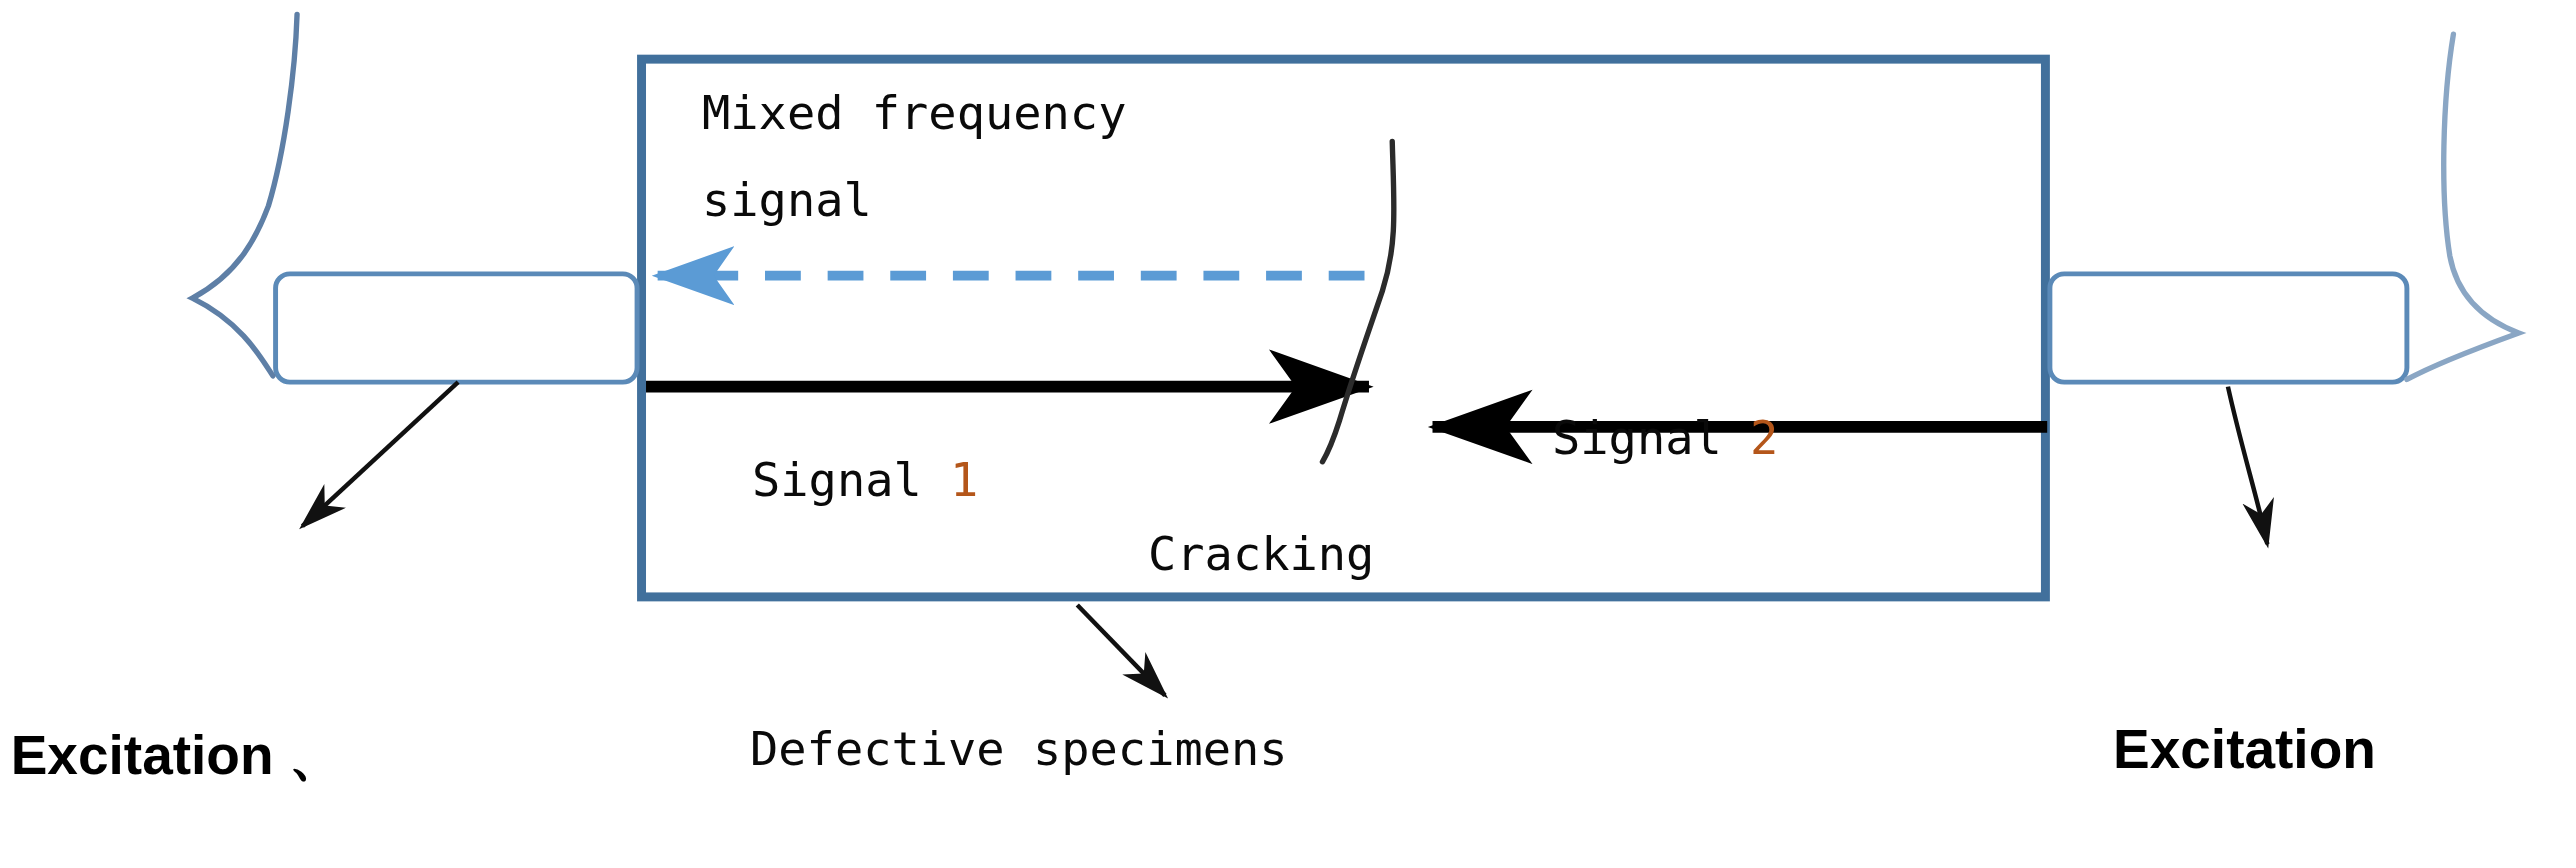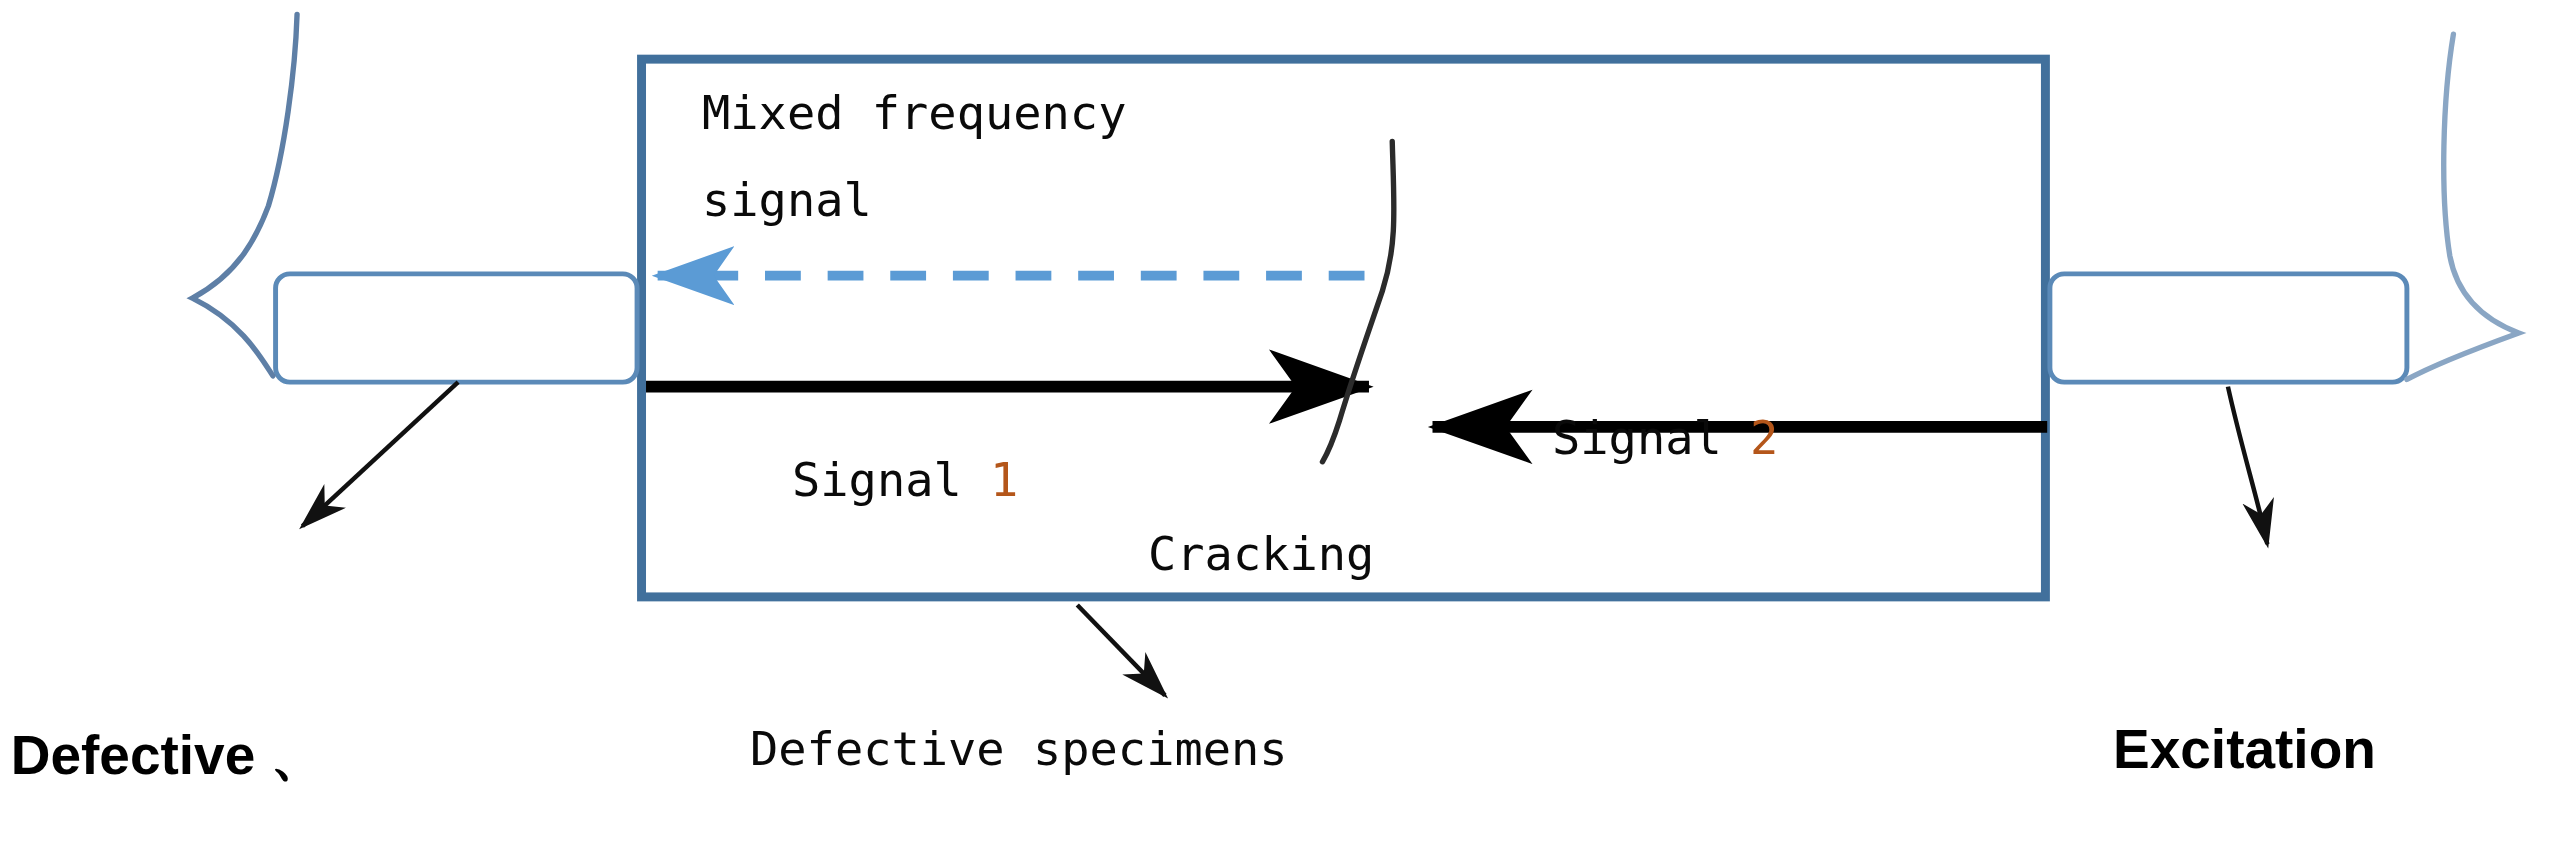--- a/index.html
+++ b/index.html
@@ -65,30 +65,30 @@
     <line x1="512" y1="427" x2="338" y2="588" stroke="#111111" stroke-width="5" marker-end="url(#arrow-black-thin)"></line>
 
     <path d="M 2490 432 C 2505 500, 2524 560, 2534 608" fill="none" stroke="#111111" stroke-width="5" marker-end="url(#arrow-black-thin)"></path>
 
     <line x1="1204" y1="676" x2="1302" y2="777" stroke="#111111" stroke-width="5" marker-end="url(#arrow-black-thin)"></line>
   </svg>
 
   <div class="lbl mono" style="left:702px;top:85px;">Mixed frequency</div>
   <div class="lbl mono" style="left:702px;top:172px;">signal</div>
 
-  <div class="lbl mono" style="left:752px;top:452px;margin-left:40px;"><span>Signal </span><span class="accent-num">1</span></div>
+  <div class="lbl mono" style="left:752px;top:452px;"><span>Signal </span><span class="accent-num">1</span></div>
 
   <div class="lbl mono" style="left:1552px;top:394px;margin-top:16px;"><span>Signal </span><span class="accent-num">2</span></div>
 
   <div class="lbl mono" style="left:1148px;top:526px;">Cracking</div>
 
   <div class="lbl mono" style="left:750px;top:721px;">Defective specimens</div>
 
   <div class="lbl probe-cap" style="left:10.7px;top:588px;">
-    <div>Defective 、</div>
+    <div>Excitation 、</div>
     
     
   </div>
 
   <div class="lbl probe-cap" style="left:2113px;top:582px;">
     <div>Excitation</div>
     
   </div>
 
 </div>

